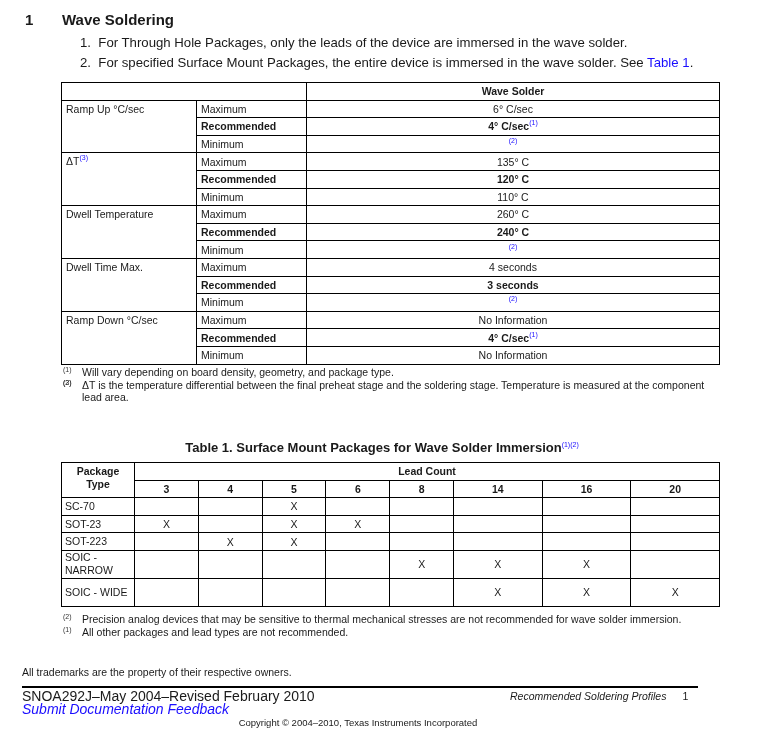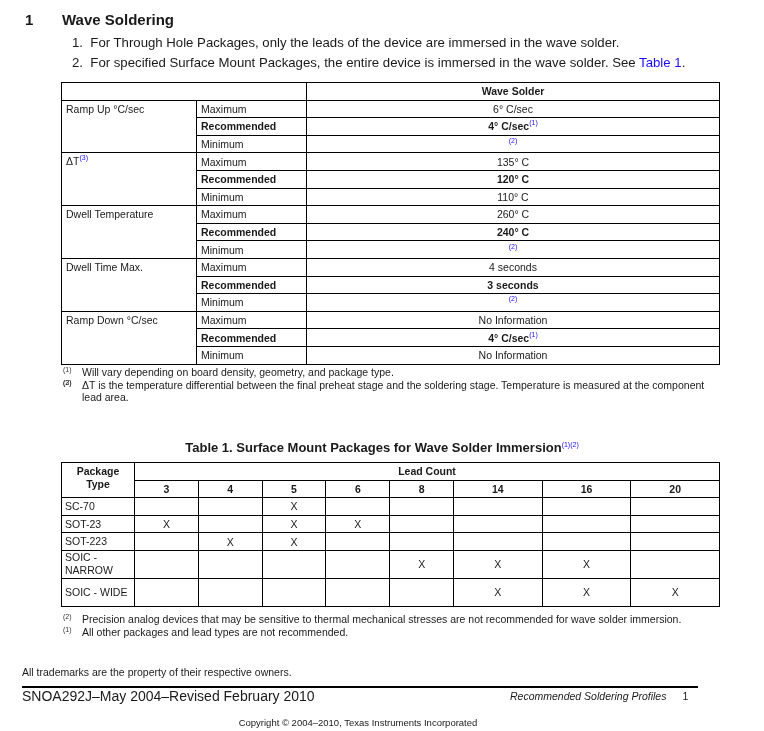--- a/index.html
+++ b/index.html
@@ -1,21 +1,21 @@
 <!DOCTYPE html>
 <html><head>
 <meta charset="utf-8">
 <style>
   html, body { margin: 0; padding: 0; background: #ffffff; }
   body { width: 764px; height: 731px; position: relative; overflow: hidden;
          font-family: "Liberation Sans", sans-serif; color: #1a1a1a; }
   .abs { position: absolute; }
   .sec-num { left: 25px; top: 11px; font-size: 15px; font-weight: bold; }
   .sec-title { left: 62px; top: 11px; font-size: 15px; font-weight: bold; }
-  .list { left: 72px; top: 33px; font-size: 13.2px; line-height: 20px; }
+  .list { left: 80px; top: 33px; font-size: 13.2px; line-height: 20px; }
   .list .li { white-space: nowrap; }
   .link { color: #1a0dff; }
   sup.ref { color: #1a0dff; font-size: 7px; font-weight: normal; vertical-align: 5px; line-height: 0; }
 
   table { border-collapse: collapse; font-size: 10.5px; }
   td, th { border: 1.3px solid #000; padding: 0 4px; height: 16.6px; line-height: 16px; }
   #t-profile { position: absolute; left: 61px; top: 82px; width: 659px; }
   #t-profile td.param { width: 126px; vertical-align: top; }
   #t-profile td.lvl { width: 101px; }
   #t-profile td.val { text-align: center; }
@@ -222,17 +222,18 @@
 
 <div class="abs notes" style="top:613px; width:659px;" id="pkg-notes">
     <div class="note"><span class="nmark">(2)</span><span>Precision analog devices that may be sensitive to thermal mechanical stresses are not recommended for wave solder immersion.</span></div>
     <div class="note"><span class="nmark">(1)</span><span>All other packages and lead types are not recommended.</span></div>
   </div>
 
 <div class="abs trademark">All trademarks are the property of their respective owners.</div>
 <div class="abs footer-rule"></div>
 <div class="abs footer-left">
   <div>SNOA292J–May 2004–Revised February 2010</div>
+  <div class="fb">Submit Documentation Feedback</div>
 </div>
 <div class="abs footer-right">
   <i>Recommended Soldering Profiles</i><span>1</span>
 </div>
 <div class="abs copyright">Copyright © 2004–2010, Texas Instruments Incorporated</div>
 
 </body></html>

